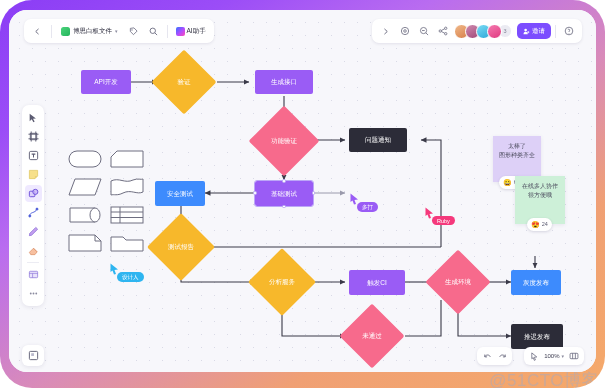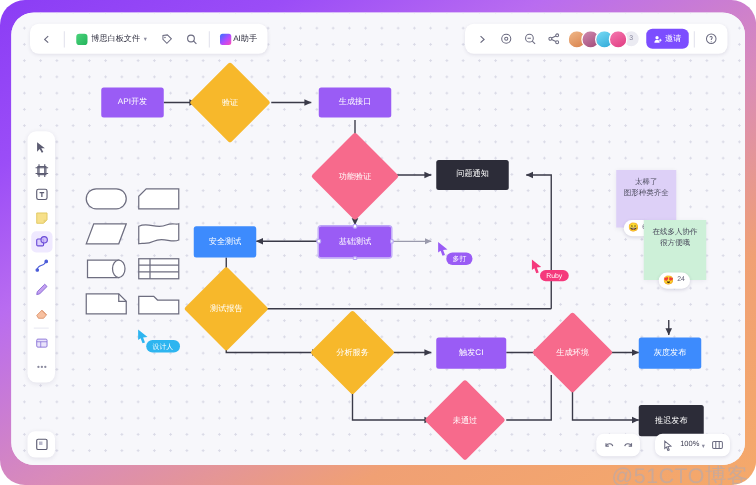--- a/index.html
+++ b/index.html
@@ -7,21 +7,21 @@
     width: 605px; height: 388px;
     font-family: "Liberation Sans", sans-serif;
     overflow: hidden;
     background: #ffffff;
   }
 
   
   #frame {
     position: absolute; left: 0; top: 0;
     width: 605px; height: 388px;
-    border-radius: 20px;
+    border-radius: 32px;
     background: linear-gradient(150deg,#8b3df5 0%, #9b4df7 18%, #b96cf0 34%, #d98bb9 55%, #f0a074 75%, #f5a96a 100%);
     overflow: hidden;
   }
   #inner {
     position: absolute; left: 9px; top: 10px;
     width: 587px; height: 362px;
     border-radius: 18px;
     background: #f7f7fb;
     overflow: hidden;
   }

